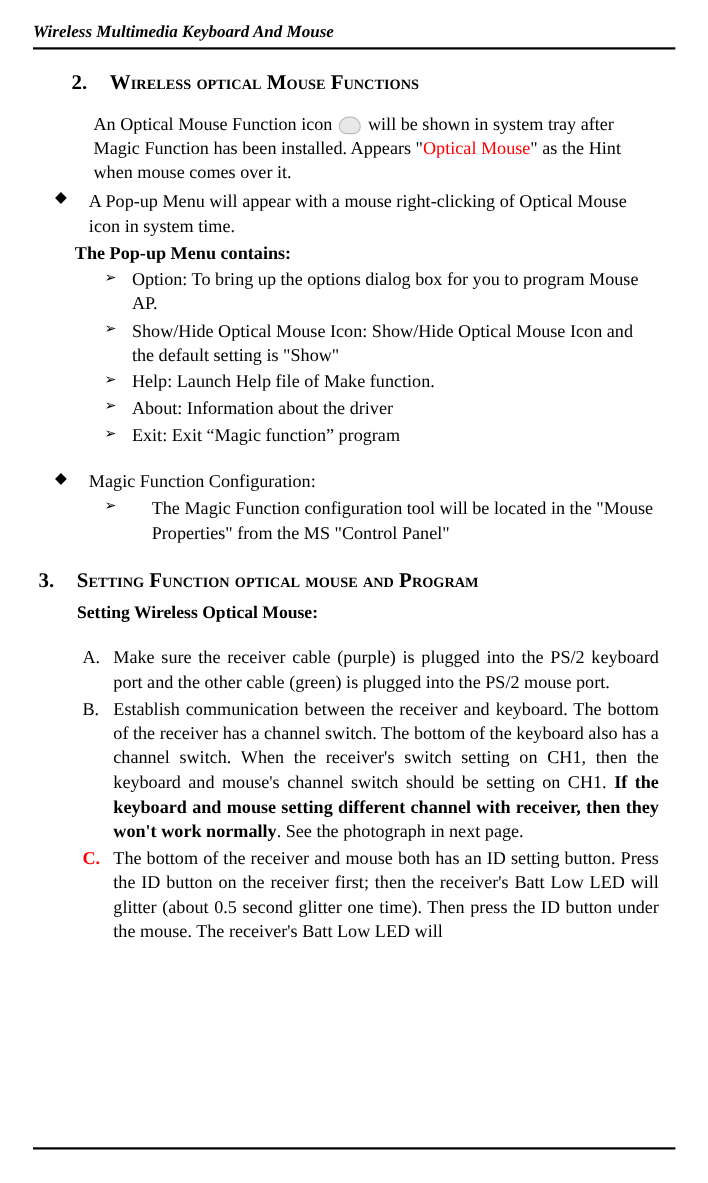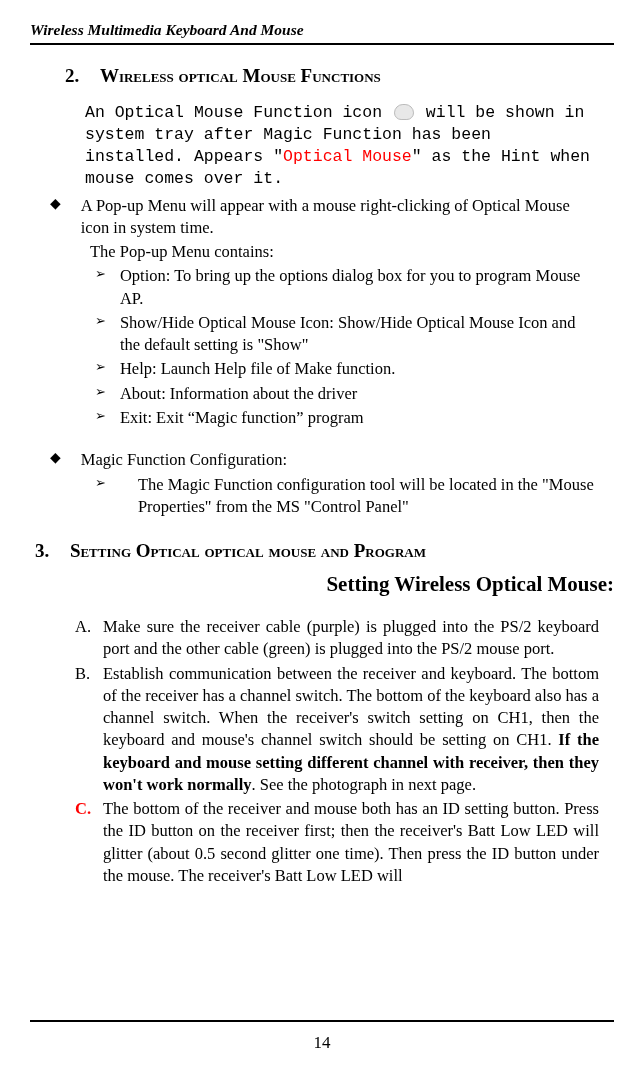--- a/index.html
+++ b/index.html
@@ -46,21 +46,20 @@
       margin-bottom: 13px;
     }
     .section-heading-3 {
       margin-left: 5px;
       margin-bottom: 6px;
     }
     .intro-para {
       margin-left: 55px;
       margin-right: 15px;
       margin-bottom: 4px;
-      font-family: Liberation Mono, monospace;
     }
     .mouse-icon {
       display: inline-block;
       width: 20px;
       height: 16px;
       background: #e8e8e8;
       border-radius: 10px 10px 8px 8px;
       vertical-align: middle;
       margin: 0 2px;
       border: 1px solid #bbb;
@@ -75,22 +74,22 @@
       margin-bottom: 2px;
     }
     .diamond-bullet {
       margin-right: 20px;
       font-size: 14px;
     }
     .diamond-content {
       flex: 1;
     }
     .popup-heading {
-      font-weight: normal;
-      margin-left: 60px;
+      font-weight: bold;
+      margin-left: 38px;
       margin-bottom: 2px;
     }
     .arrow-item {
       display: flex;
       margin-left: 65px;
       margin-right: 15px;
       margin-bottom: 2px;
     }
     .arrow-bullet {
       margin-right: 14px;
@@ -104,24 +103,23 @@
       display: flex;
       margin-left: 65px;
       margin-right: 15px;
       margin-bottom: 2px;
     }
     .arrow-item-indent .arrow-content {
       margin-left: 18px;
     }
     .subsection-title {
       font-weight: bold;
-      font-size: 21px;
+      font-size: 16px;
       margin-left: 40px;
       margin-bottom: 18px;
-      text-align: right;
     }
     .lettered-item {
       display: flex;
       margin-left: 45px;
       margin-right: 15px;
       margin-bottom: 2px;
       text-align: justify;
     }
     .letter-label {
       min-width: 28px;
@@ -214,21 +212,21 @@
 <div class="arrow-item-indent">
   <span class="arrow-bullet">➢</span>
   <span class="arrow-content">The Magic Function configuration tool will be located in the "Mouse Properties" from the MS "Control Panel"</span>
 </div>
 
 <div class="spacer-med"></div>
 
 <div class="section-heading-3">
   <span class="section-number">3.</span>
   <span>&nbsp;&nbsp;&nbsp;</span>
-  <span class="section-title">Setting Optical optical mouse and Program</span>
+  <span class="section-title">Setting Function optical mouse and Program</span>
 </div>
 
 <div class="subsection-title">Setting Wireless Optical Mouse:</div>
 
 <div class="lettered-item">
   <span class="letter-label">A.</span>
   <span class="lettered-content">Make sure the receiver cable (purple) is plugged into the PS/2 keyboard port and the other cable (green) is plugged into the PS/2 mouse port.</span>
 </div>
 
 <div class="lettered-item">
@@ -238,14 +236,13 @@
   </span>
 </div>
 
 <div class="lettered-item">
   <span class="letter-label-red">C.</span>
   <span class="lettered-content">The bottom of the receiver and mouse both has an ID setting button. Press the ID button on the receiver first; then the receiver's Batt Low LED will glitter (about 0.5 second glitter one time). Then press the ID button under the mouse. The receiver's Batt Low LED will</span>
 </div>
 
 <div class="footer">
   <div class="footer-line"></div>
-  <div class="page-number">14</div>
 </div>
 
 </body></html>

